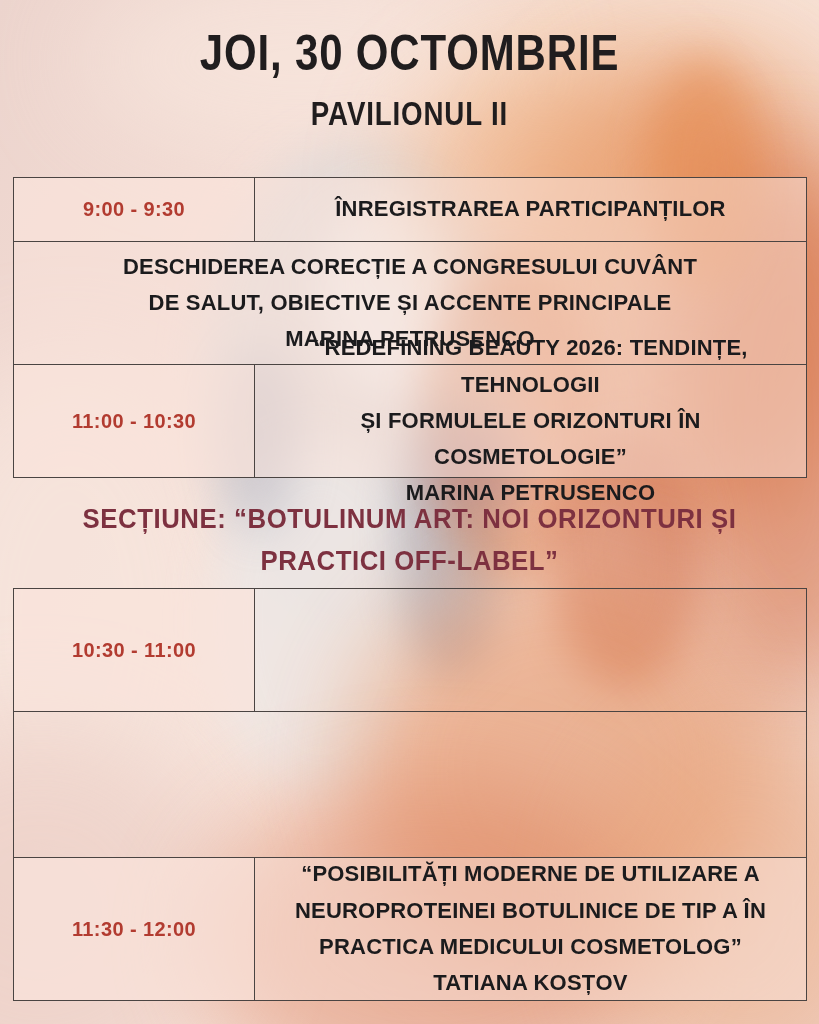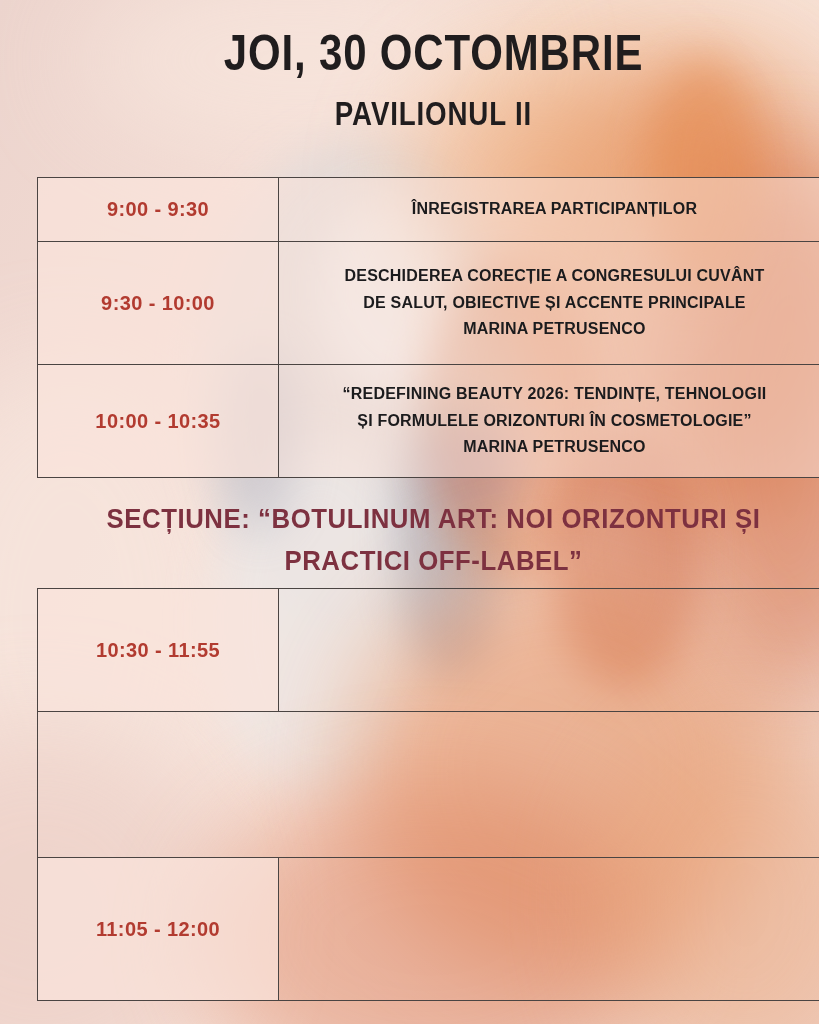--- a/index.html
+++ b/index.html
@@ -6,21 +6,21 @@
   body{
     width:819px;height:1024px;overflow:hidden;
     font-family:"Liberation Sans",sans-serif;
   }
   .page{
     position:relative;width:819px;height:1024px;
     background:linear-gradient(120deg,#ecd4cd 0%,#f3dcd4 28%,#f7e3da 55%,#f0d6cd 100%);
     overflow:hidden;
   }
   .bg-art{position:absolute;inset:0;z-index:0;}
-  .content{position:absolute;inset:0;z-index:1;margin-left:24px;}
+  .content{position:absolute;inset:0;z-index:1;}
 
   .titles{position:absolute;top:26px;left:0;width:819px;text-align:center;color:#201d1e;}
   .page-title{
     font-size:50px;font-weight:bold;letter-spacing:1px;line-height:1.1;
     transform:scaleX(0.84);transform-origin:center;white-space:nowrap;margin:0;
   }
   .page-subtitle{
     font-size:33px;font-weight:bold;letter-spacing:1px;margin-top:14px;
     transform:scaleX(0.84);transform-origin:center;white-space:nowrap;
   }
@@ -34,21 +34,21 @@
   .row{display:flex;border-top:1px solid #4a4442;}
   .row:first-child{border-top:none;}
   .cell{display:flex;align-items:center;justify-content:center;text-align:center;}
   .cell.time{
     width:240px;flex:none;border-right:1px solid #4a4442;
     background:rgba(250,227,219,0.72);
     color:#b23b30;font-size:20px;font-weight:bold;letter-spacing:0.4px;
   }
   .cell.text{
     flex:1;background:rgba(250,228,220,0.5);
-    color:#1b1b1d;font-size:16px;font-weight:bold;line-height:1.65;
+    color:#1b1b1d;font-size:22px;font-weight:bold;line-height:1.65;
     letter-spacing:0.2px;white-space:pre-line;padding:6px 10px;box-sizing:border-box;
   }
 
   .section-title{
     position:absolute;top:498px;left:0;width:819px;text-align:center;
     color:#7d3140;font-size:28px;font-weight:bold;line-height:1.5;
     letter-spacing:0.6px;white-space:pre-line;
     transform:scaleX(0.92);transform-origin:center;
   }
 </style>
@@ -98,41 +98,44 @@
       <div class="page-title">JOI, 30 OCTOMBRIE</div>
       <div class="page-subtitle">PAVILIONUL II</div>
     </div>
 
     <div class="tbl tbl-morning">
       <div class="row" style="height:63px">
         <div class="cell time">9:00 - 9:30</div>
         <div class="cell text">ÎNREGISTRAREA PARTICIPANȚILOR</div>
       </div>
       <div class="row" style="height:122px">
-        <div class="cell time">9:30 - 10:00</div>
         <div class="cell text">DESCHIDEREA CORECȚIE A CONGRESULUI CUVÂNT
 DE SALUT, OBIECTIVE ȘI ACCENTE PRINCIPALE
 MARINA PETRUSENCO</div>
       </div>
       <div class="row" style="height:112px">
-        <div class="cell time">10:00 - 10:35</div>
+        <div class="cell time">11:00 - 10:30</div>
         <div class="cell text">“REDEFINING BEAUTY 2026: TENDINȚE, TEHNOLOGII
 ȘI FORMULELE ORIZONTURI ÎN COSMETOLOGIE”
 MARINA PETRUSENCO</div>
       </div>
     </div>
 
     <div class="section-title">SECȚIUNE: “BOTULINUM ART: NOI ORIZONTURI ȘI
 PRACTICI OFF-LABEL”</div>
 
     <div class="tbl tbl-botulinum">
       <div class="row" style="height:122px">
-        <div class="cell time">10:30 - 11:55</div>
+        <div class="cell time">10:30 - 11:00</div>
       </div>
       <div class="row" style="height:145px">
       </div>
       <div class="row" style="height:142px">
-        <div class="cell time">11:05 - 12:00</div>
+        <div class="cell time">11:30 - 12:00</div>
+        <div class="cell text">“POSIBILITĂȚI MODERNE DE UTILIZARE A
+NEUROPROTEINEI BOTULINICE DE TIP A ÎN
+PRACTICA MEDICULUI COSMETOLOG”
+TATIANA KOSȚOV</div>
       </div>
     </div>
 
   </div>
 </div>
 
 </body></html>

